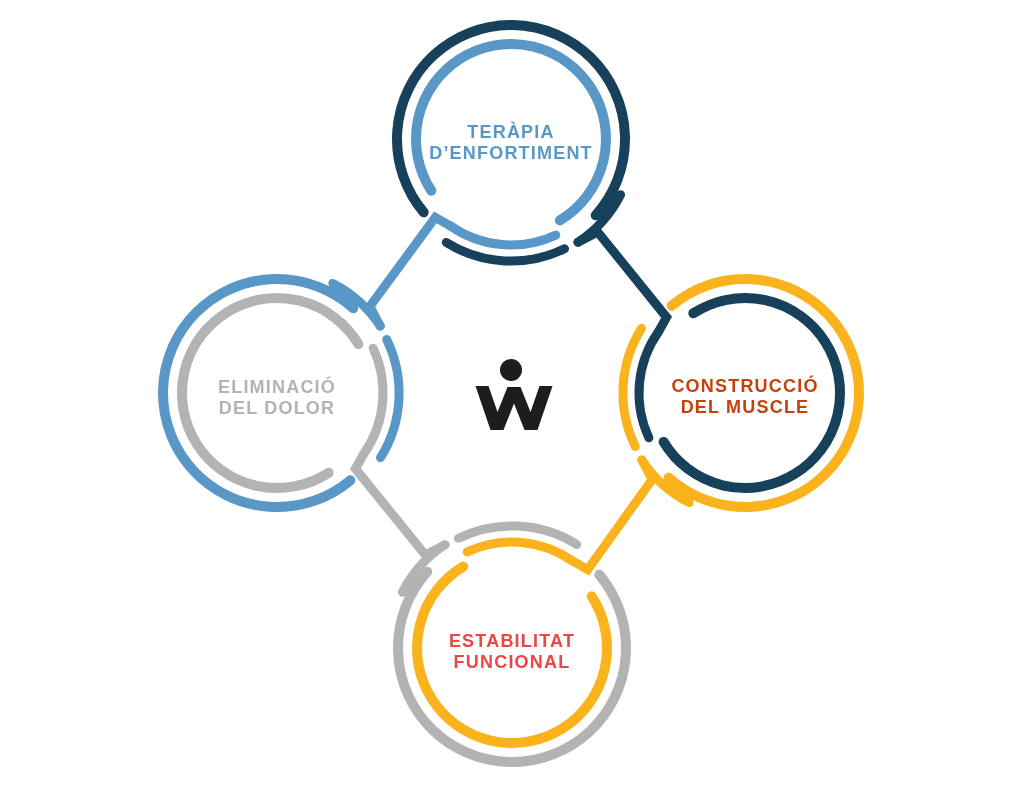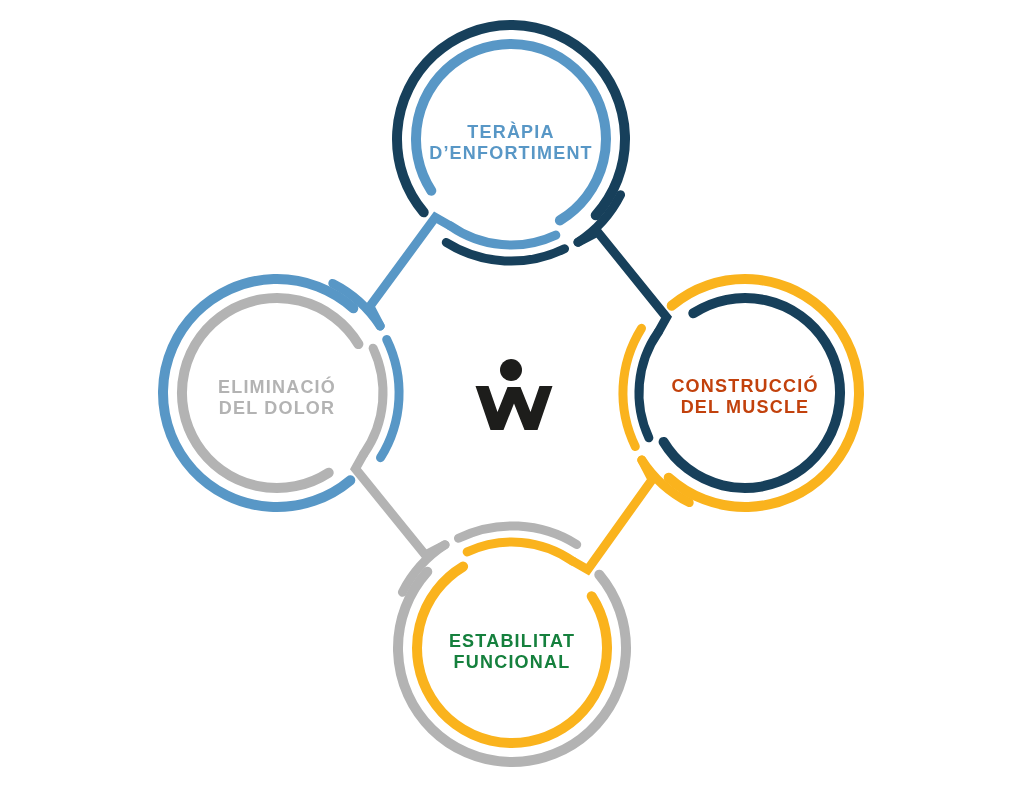--- a/index.html
+++ b/index.html
@@ -67,17 +67,17 @@
   <div class="node-label" id="label-1" style="left: 277px; top: 398px; color: rgb(179, 179, 179);">
     <span>ELIMINACIÓ</span><br>
     <span>DEL DOLOR</span>
   </div>
 
   <div class="node-label" id="label-2" style="left: 745px; top: 397px; color: #c2410c;">
     <span>CONSTRUCCIÓ</span><br>
     <span>DEL MUSCLE</span>
   </div>
 
-  <div class="node-label" id="label-3" style="left: 512px; top: 652px; color: #15803d;">
+  <div class="node-label" id="label-3" style="left: 512px; top: 652px; color: #ef4444;">
     <span>ESTABILITAT</span><br>
     <span>FUNCIONAL</span>
   </div>
 </div>
 
 </body></html>

